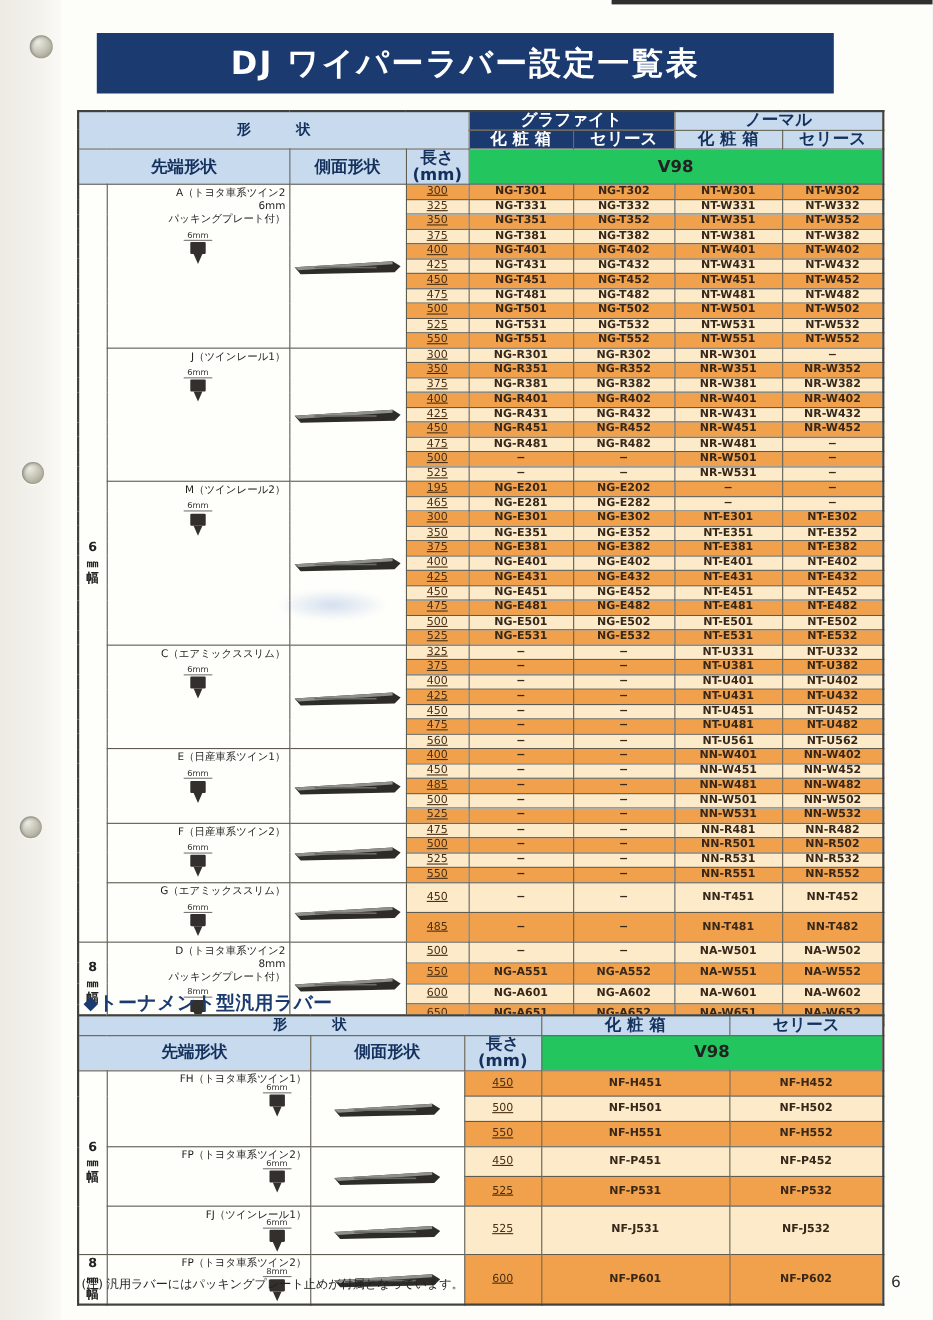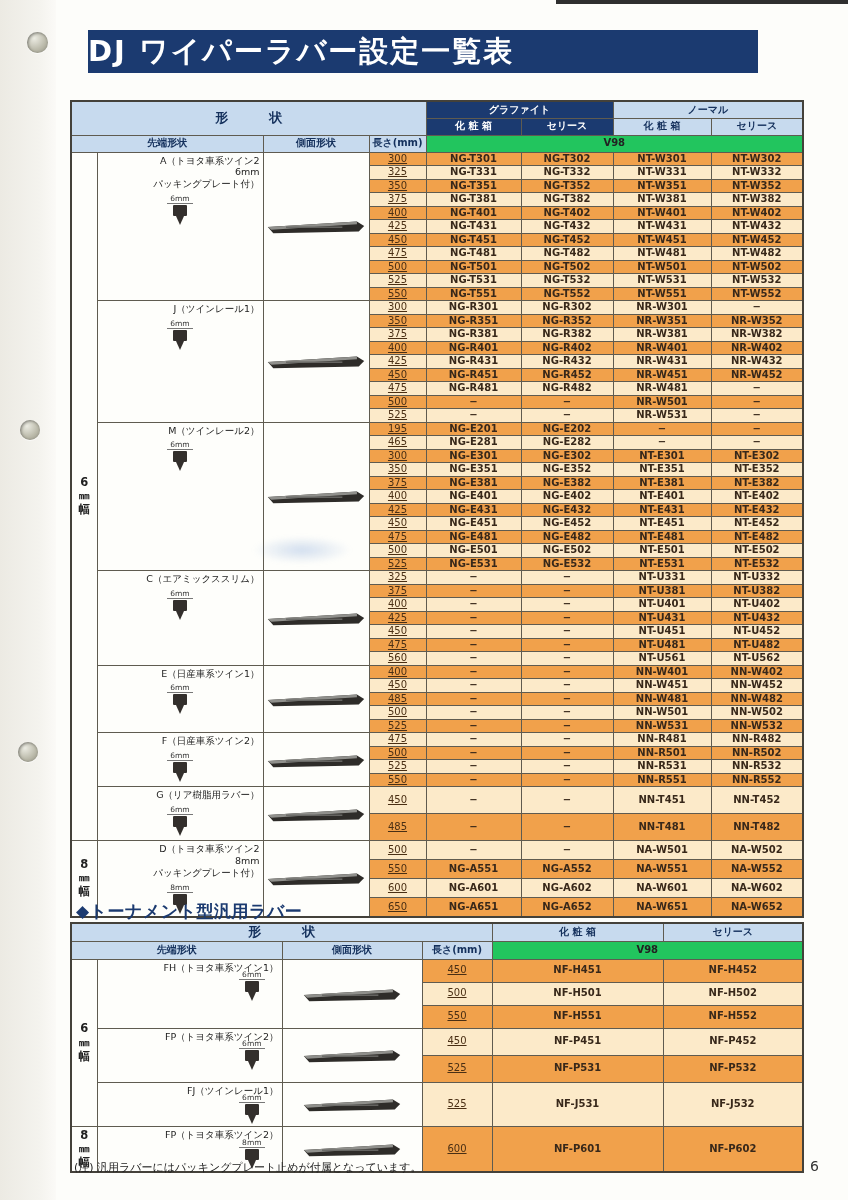--- a/index.html
+++ b/index.html
@@ -8,37 +8,37 @@
   .gutter{position:absolute;left:0;top:0;width:56px;height:1200px;
           background:linear-gradient(90deg,#eceae3 0%,#f4f3ee 70%,#fbfaf7 100%);}
   .hole{position:absolute;border-radius:50%;
         background:radial-gradient(circle at 35% 30%,#ecece3,#b9b8a8 60%,#8f8e80);
         box-shadow:inset 1px 1px 3px rgba(0,0,0,.4), 0 1px 1px rgba(255,255,255,.7);}
   .hole.h1{left:27px;top:32px;width:21px;height:21px;}
   .hole.h2{left:20px;top:420px;width:20px;height:20px;}
   .hole.h3{left:18px;top:742px;width:20px;height:20px;}
   .scanstrip{position:absolute;left:556px;top:0;width:292px;height:4px;background:#2f2f2f;}
 
-  .banner{position:absolute;left:88px;top:30px;width:670px;height:43px;background:#1b3a70;
-          display:flex;align-items:center;justify-content:flex-start;}
+  .banner{position:absolute;left:88px;top:30px;width:670px;height:55px;background:#1b3a70;
+          display:flex;align-items:center;justify-content:center;}
   .banner span{color:#ffffff;font-size:29px;font-weight:bold;letter-spacing:2px;white-space:nowrap;}
 
   .sechead{position:absolute;color:#1b3a70;font-weight:bold;font-size:17px;letter-spacing:.5px;}
   #s1h{left:76px;top:64px;margin-top:36px;}
   #s2h{left:76px;top:900px;}
 
   .tblwrap{position:absolute;left:70px;}
   #table1{top:100px;}
   #table2{top:922px;}
 
   table{border-collapse:collapse;table-layout:fixed;width:732px;background:#fff;}
   td,th{border:1px solid #5f5b50;padding:0;overflow:hidden;font-size:10px;line-height:1.05;
         text-align:center;vertical-align:middle;color:#221f1c;}
   table{border:2px solid #44413a;}
-  th{font-weight:bold;font-size:10px;}
+  th{font-weight:bold;font-size:15px;}
   .hb{background:#c7daee;color:#14305c;}
   .hn{background:#1b3a70;color:#ffffff;}
   .hw{background:#22c55e;color:#222;}
   .hshape{font-size:13px;letter-spacing:14px;text-indent:14px;}
   .t1 thead tr{height:17px;}
   .t2 thead tr{height:18px;}
   .t1 tbody tr{height:13.5px;}
   .t1 tbody tr.tall{height:27px;}
   .t2 tbody tr.r23{height:23px;}
   .t2 tbody tr.r27{height:27px;}
@@ -510,21 +510,21 @@
           </tr>
           <tr>
             <td class="len o">550</td>
             <td class="part o">−</td>
             <td class="part o">−</td>
             <td class="part o">NN-R551</td>
             <td class="part o">NN-R552</td>
           </tr>
           <tr class="tall">
             <td class="tipcell" rowspan="2">
-              <div class="glabel">G（リア樹脂用ラバー）</div>
+              <div class="glabel">G（エアミックススリム）</div>
               <div class="tipart"><div class="dim">6mm</div><div class="tblock"></div><div class="tstem"></div></div>
             </td>
             <td class="sidecell" rowspan="2">
               <svg width="100" height="22" viewBox="0 0 110 24">
                 <polygon points="2,13 100,7 108,12 102,18 8,20" fill="#2e2c29"></polygon>
                 <polygon points="2,13 100,7 100,10 6,16" fill="#90908c"></polygon>
                 <rect x="22" y="12.5" width="62" height="1.6" fill="#6a6a66"></rect>
               </svg>
             </td>
             <td class="len c">450</td>

